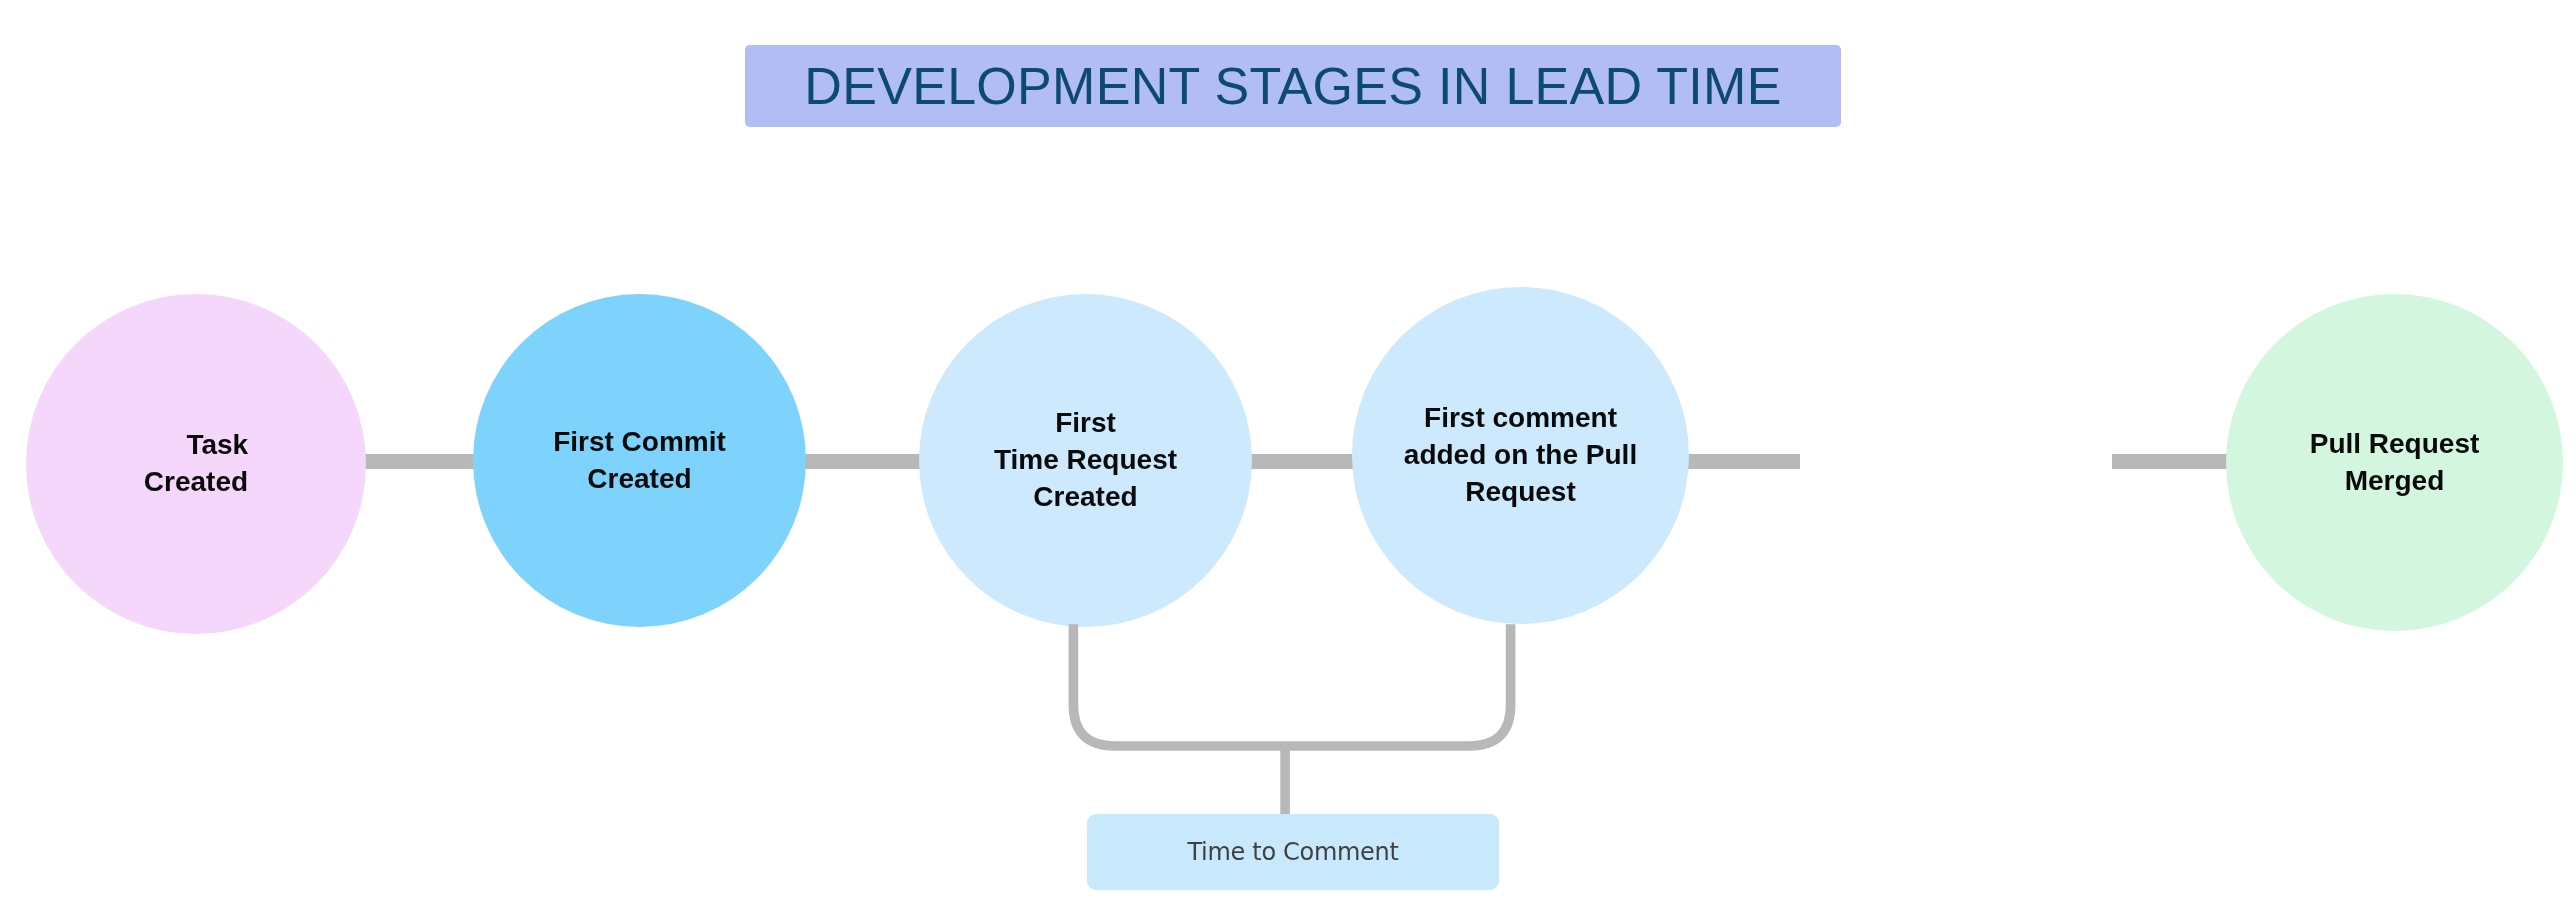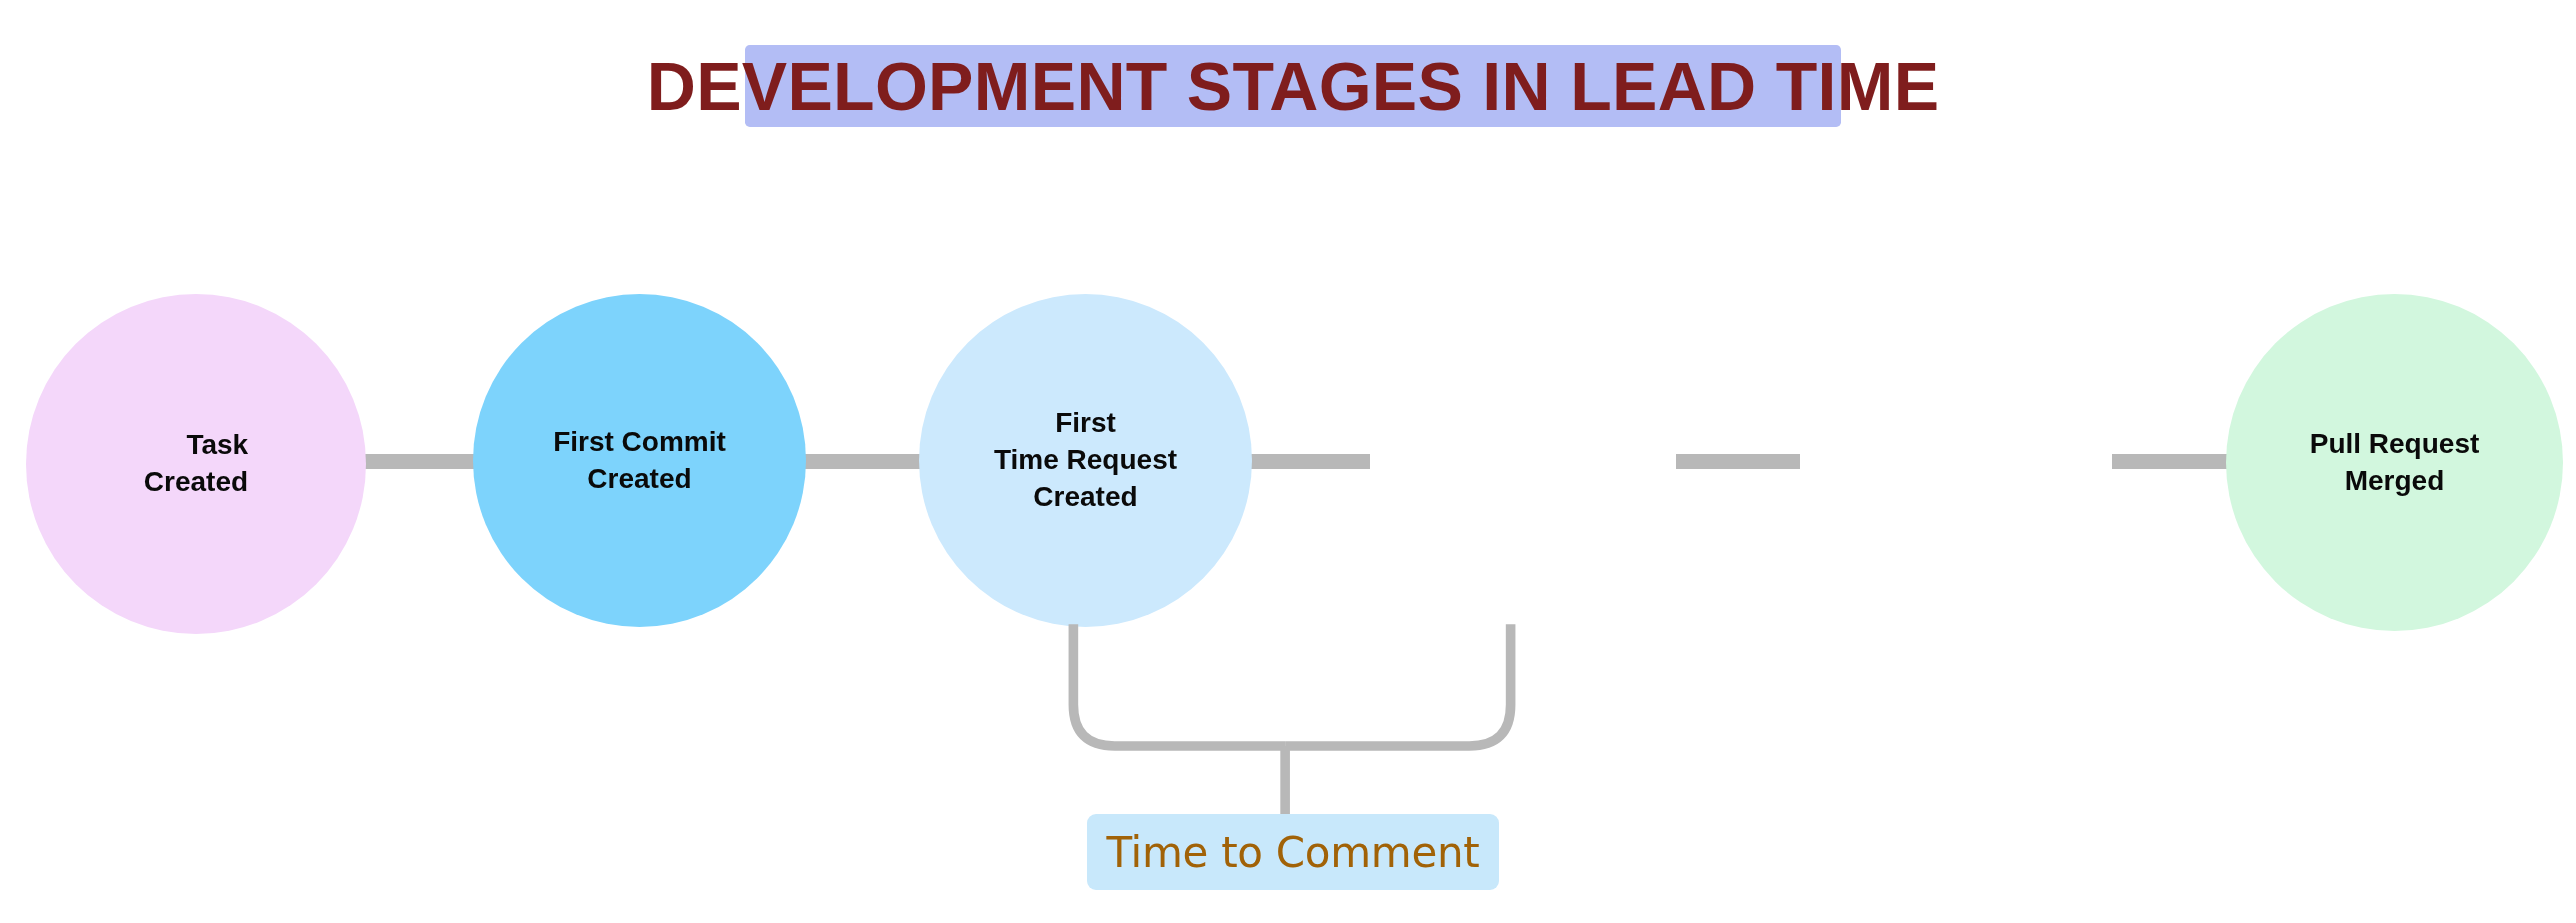--- a/index.html
+++ b/index.html
@@ -28,24 +28,24 @@
     width: 1096px;
     height: 82px;
     background: #b3bdf5;
     border-radius: 4.8px;
     display: flex;
     align-items: center;
     justify-content: center;
   }
   .title-text {
     font-family: "Liberation Sans", sans-serif;
-    font-size: 68px;
-    font-weight: 700;
+    font-size: 52px;
+    font-weight: 400;
     letter-spacing: 0.3px;
-    color: #7f1d1d;
+    color: #0c4a6e;
     white-space: nowrap;
     line-height: 1;
   }
 
   
   .edge-h {
     position: absolute;
     height: 15px;
     background: #b8b8b8;
     top: 454px;
@@ -94,23 +94,23 @@
     width: 412px;
     height: 76px;
     background: #c8e8fb;
     border-radius: 9px;
     display: flex;
     align-items: center;
     justify-content: center;
   }
   .metric-text {
     font-family: "DejaVu Sans", sans-serif;
-    font-size: 42px;
+    font-size: 24px;
     font-weight: 400;
-    color: #a16207;
+    color: #404040;
     white-space: nowrap;
     letter-spacing: -0.3px;
   }
 </style>
 </head>
 <body>
 
 <div id="canvas">
 
   <div class="title-banner">
@@ -132,20 +132,25 @@
     <div class="node-label">First Commit
 Created</div>
   </div>
 
   <div class="node" style="left:919px; top:294px; width:333px; height:333px; background:#cce9fd;">
     <div class="node-label">First
 Time Request
 Created</div>
   </div>
 
+  <div class="node" style="left:1352px; top:287px; width:337px; height:337px; background:#cce9fd;">
+    <div class="node-label">First comment
+added on the Pull
+Request</div>
+  </div>
 
 
   <div class="node" style="left:2226px; top:294px; width:337px; height:337px; background:#d2f7de;">
     <div class="node-label">Pull Request
 Merged</div>
   </div>
 
   <svg class="bracket" viewBox="0 0 800 330">
 
     <path d="M 82 28 L 82 145 Q 82 205 142 205 L 390 205"></path>

